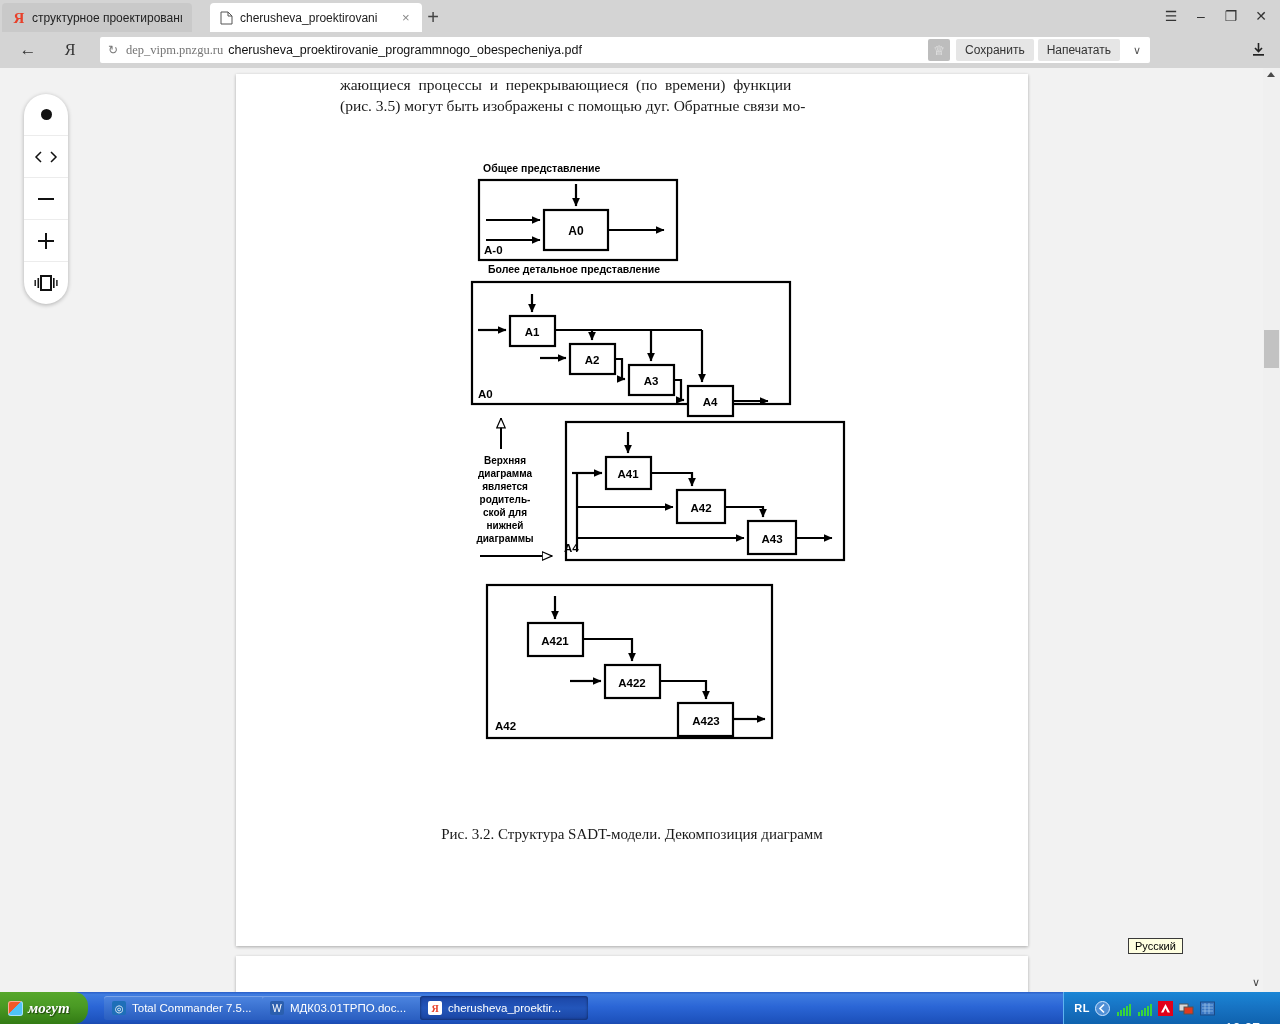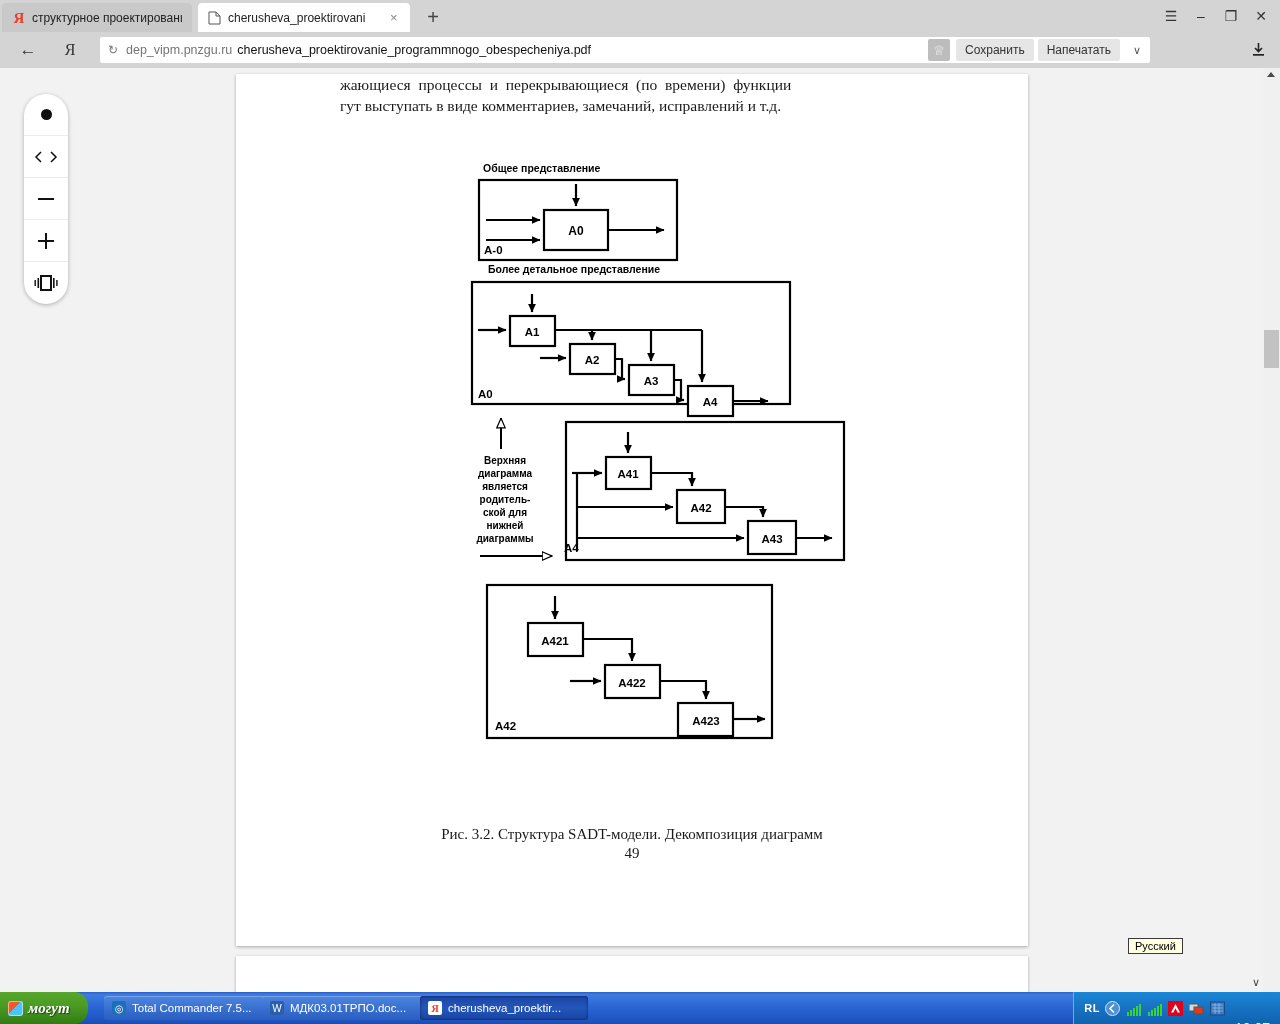--- a/index.html
+++ b/index.html
@@ -15,21 +15,21 @@
   .tabstrip { position:absolute; left:0; top:0; width:1280px; height:32px; background:#d4d4d4; }
 
   .tab {
     position:absolute; top:3px; height:29px;
     display:flex; align-items:center; gap:6px;
     padding:0 10px; font-size:12px; color:#222;
     border-radius: 4px 4px 0 0;
     overflow:hidden; white-space:nowrap;
   }
   .tab.inactive { left:2px; width:190px; background:#c9c9c9; }
-  .tab.active   { left:198px; width:212px; background:#fff; }
+  .tab.active   { left:210px; width:212px; background:#fff; }
 
   .tab .favicon { width:14px; height:14px; flex:0 0 14px; display:inline-block; position:relative; }
   .yandex-fav {
     color:#e8402a; font-weight:bold; font-size:15px;
     font-family:"Liberation Serif", serif; line-height:14px; text-align:center;
   }
   .doc-fav svg { display:block; }
   .tab .tablabel { flex:1 1 auto; overflow:hidden; text-overflow:clip; }
   .tab .tabclose { color:#888; font-size:13px; flex:0 0 10px; }
 
@@ -44,21 +44,21 @@
   .toolbar { position:absolute; left:0; top:32px; width:1280px; height:36px; background:#d4d4d4; }
   .nav-back { position:absolute; left:16px; top:7px; width:24px; height:22px; text-align:center; font-size:17px; color:#333; line-height:22px; }
   .nav-ya   { position:absolute; left:58px; top:7px; width:24px; height:22px; text-align:center;
               font-size:16px; color:#333; font-family:"Liberation Serif", serif; line-height:22px; }
 
   .omnibox {
     position:absolute; left:100px; top:5px; height:26px; width:1050px;
     background:#fff; border-radius:2px; display:flex; align-items:center;
   }
   .omni-reload { width:26px; text-align:center; font-size:12px; color:#777; }
-  .omni-host { font-size:12.5px; color:#757575; white-space:nowrap; }
+  .omni-host { font-size:12.5px; color:#757575; white-space:nowrap;font-family:Liberation Serif, serif; }
   .omni-path { font-size:12.5px; color:#111; white-space:nowrap; margin-left:5px; overflow:hidden; }
   .omni-spacer { flex:1 1 auto; }
   .omni-globe {
     width:22px; height:22px; margin-right:6px; background:#bdbdbd;
     border-radius:2px; display:flex; align-items:center; justify-content:center;
     font-size:13px; color:#f0f0f0;
   }
   .omni-btn {
     height:22px; margin-right:4px; padding:0 9px; background:#e6e6e6;
     border-radius:2px; font-size:12px; color:#333; display:flex; align-items:center;
@@ -128,21 +128,21 @@
     box-shadow: inset 0 1px 0 rgba(255,255,255,.25);
   }
   .tbtn.cur { background: linear-gradient(to bottom,#1b45a5 0%, #2356bb 50%, #1a44a2 100%);
               box-shadow: inset 0 0 3px rgba(0,0,0,.55); }
   .tbtn .ic { width:14px;height:14px;flex:0 0 14px;border-radius:2px;display:flex;align-items:center;justify-content:center;font-size:10px; }
   .ic-tc { background:#1e6fb8; color:#fff; }
   .ic-doc{ background:#2b5fae; color:#fff; }
   .ic-ya { background:#fff; color:#e8402a; font-weight:bold; font-family:"Liberation Serif",serif; }
 
   .tray {
-    position:absolute; right:0; top:0; height:32px; padding-left:10px; padding-right:10px;
+    position:absolute; right:0; top:0; height:32px; padding-left:10px; padding-right:20px;
     display:flex; align-items:center; gap:5px;
     background: linear-gradient(to bottom,#1a86d6 0%, #1774c4 45%, #0f62ae 100%);
     border-left:1px solid #5fb4ef;
   }
   .tray .rl { color:#fff; font-size:11px; font-weight:bold; letter-spacing:.5px; }
   .tray .clock { color:#fff; font-size:14px; margin-left:4px;margin-top:40px; }
   .tray .ticon { width:16px; height:16px; display:flex; align-items:flex-end; justify-content:center; }
 
   .lang-tip {
     position:absolute; left:1128px; top:938px; padding:1px 6px;
@@ -240,21 +240,21 @@
           <rect x="21" y="5" width="1.6" height="10" fill="#111"></rect>
             <rect x="24.2" y="7" width="1.4" height="6" fill="#111"></rect>
         </svg>
       </div>
     </div>
 
     <div class="page page1">
 
       <div class="ptext" style="position:absolute; left:104px; top:1px; width:608px;">
         <div>жающиеся&nbsp; процессы&nbsp; и&nbsp; перекрывающиеся&nbsp; (по&nbsp; времени)&nbsp; функции</div>
-        <div>гут выступать в виде комментариев, замечаний, исправлений и т.д.</div>
+        <div>(рис. 3.5) могут быть изображены с помощью дуг. Обратные связи мо-</div>
       </div>
 
       <div class="fig">
         <svg width="560" height="580" viewBox="0 0 560 580">
           <defs>
             <marker id="ah" markerWidth="9" markerHeight="9" refX="8.5" refY="4.5" orient="auto" markerUnits="userSpaceOnUse">
               <path d="M0,0.4 L9,4.5 L0,8.6 Z" fill="#000"></path>
             </marker>
             <marker id="ahw" markerWidth="11" markerHeight="10" refX="10.5" refY="5" orient="auto" markerUnits="userSpaceOnUse">
               <path d="M0.7,0.8 L10.3,5 L0.7,9.2 Z" fill="#fff" stroke="#000" stroke-width="1.2"></path>
@@ -353,21 +353,20 @@
             <text x="246" y="565" font-size="11.5" text-anchor="middle">A423</text>
             <path d="M200 521 H246 V539" fill="none" stroke="#000" stroke-width="2.2" marker-end="url(#ah)"></path>
             <line x1="273" y1="559" x2="305" y2="559" stroke="#000" stroke-width="2.2" marker-end="url(#ah)"></line>
             <text x="35" y="570" font-size="11.5">A42</text>
           </g>
         </svg>
       </div>
 
       <div class="caption" style="position:absolute; left:0; top:752px; width:792px;">Рис. 3.2. Структура SADT-модели. Декомпозиция диаграмм</div>
 
-      <div class="pageno" style="position:absolute; left:0; top:771px; width:792px;">49</div>
     </div>
 
     <div class="page page2">
       
       
     </div>
 
   </div>
 
   <div class="vscroll">

